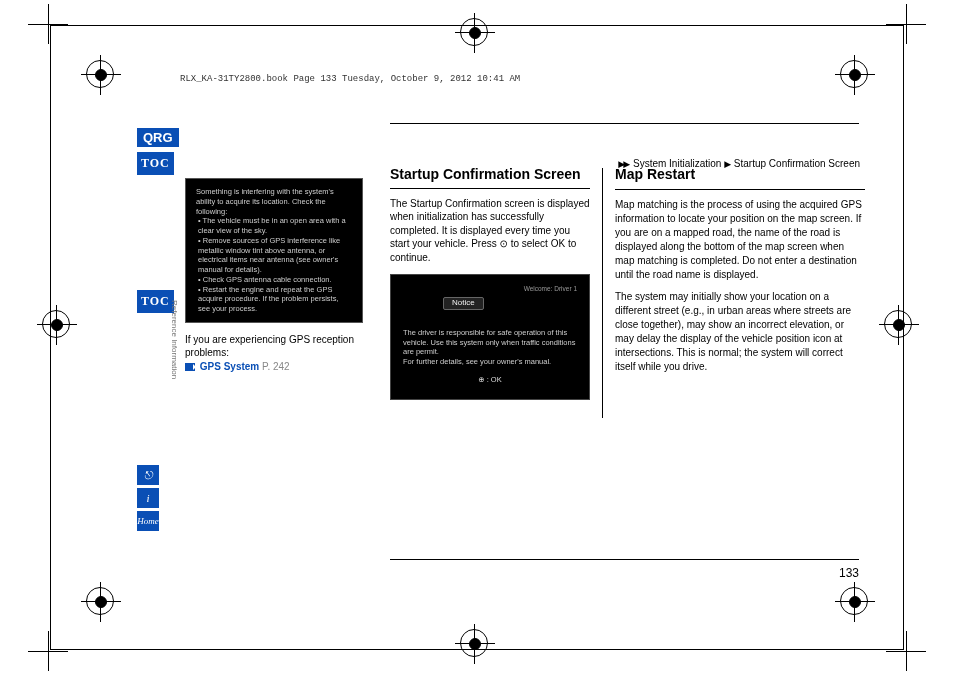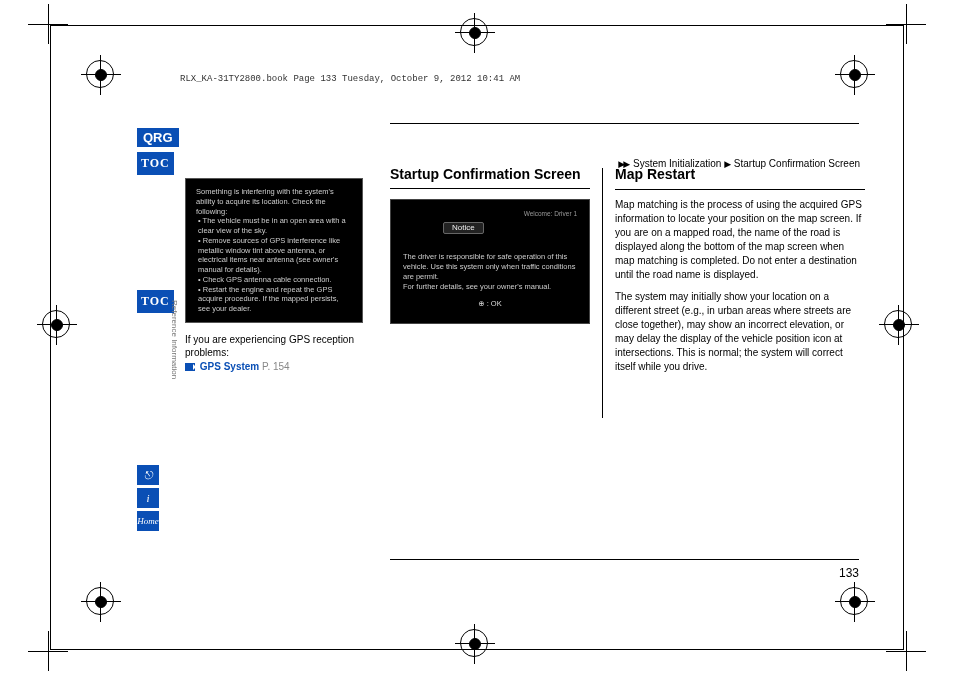--- a/index.html
+++ b/index.html
@@ -217,34 +217,37 @@
 
 <div class="vert-label">Reference Information</div>
 
 <div class="col-left">
   <div class="screen-box">
     <div>Something is interfering with the system's ability to acquire its location. Check the following:</div>
     <ul>
       <li>The vehicle must be in an open area with a clear view of the sky.</li>
       <li>Remove sources of GPS interference like metallic window tint above antenna, or electrical items near antenna (see owner's manual for details).</li>
       <li>Check GPS antenna cable connection.</li>
-      <li>Restart the engine and repeat the GPS acquire procedure. If the mapped persists, see your dealer.</li>
+      <li>Restart the engine and repeat the GPS acquire procedure. If the problem persists, see your process.</li>
     </ul>
   </div>
   <div class="gps-note">If you are experiencing GPS reception problems:</div>
   <div>
     <span class="link-icon"></span>
     <span class="link-blue">GPS System</span>
-    <span style="color:#888;">P. 154</span>
+    <span style="color:#888;">P. 242</span>
   </div>
 </div>
 
 <div class="col-mid">
   <h2>Startup Confirmation Screen</h2>
   <div class="rule"></div>
+  <p>
+    <span>The Startup Confirmation screen is displayed when initialization has successfully completed. It is displayed every time you start your vehicle. Press ⊙ to select OK to continue.</span>
+  </p>
   <div class="screen-notice">
     <div class="bar">
       <span></span>
       <span class="title-n">Notice</span>
       <span style="font-size:6.5px;color:#999;">Welcome: Driver 1</span>
     </div>
     <div style="white-space:pre-line;">The driver is responsible for safe operation of this vehicle. Use this system only when traffic conditions are permit.
 For further details, see your owner's manual.</div>
     <div class="ok">⊕ : OK</div>
   </div>

